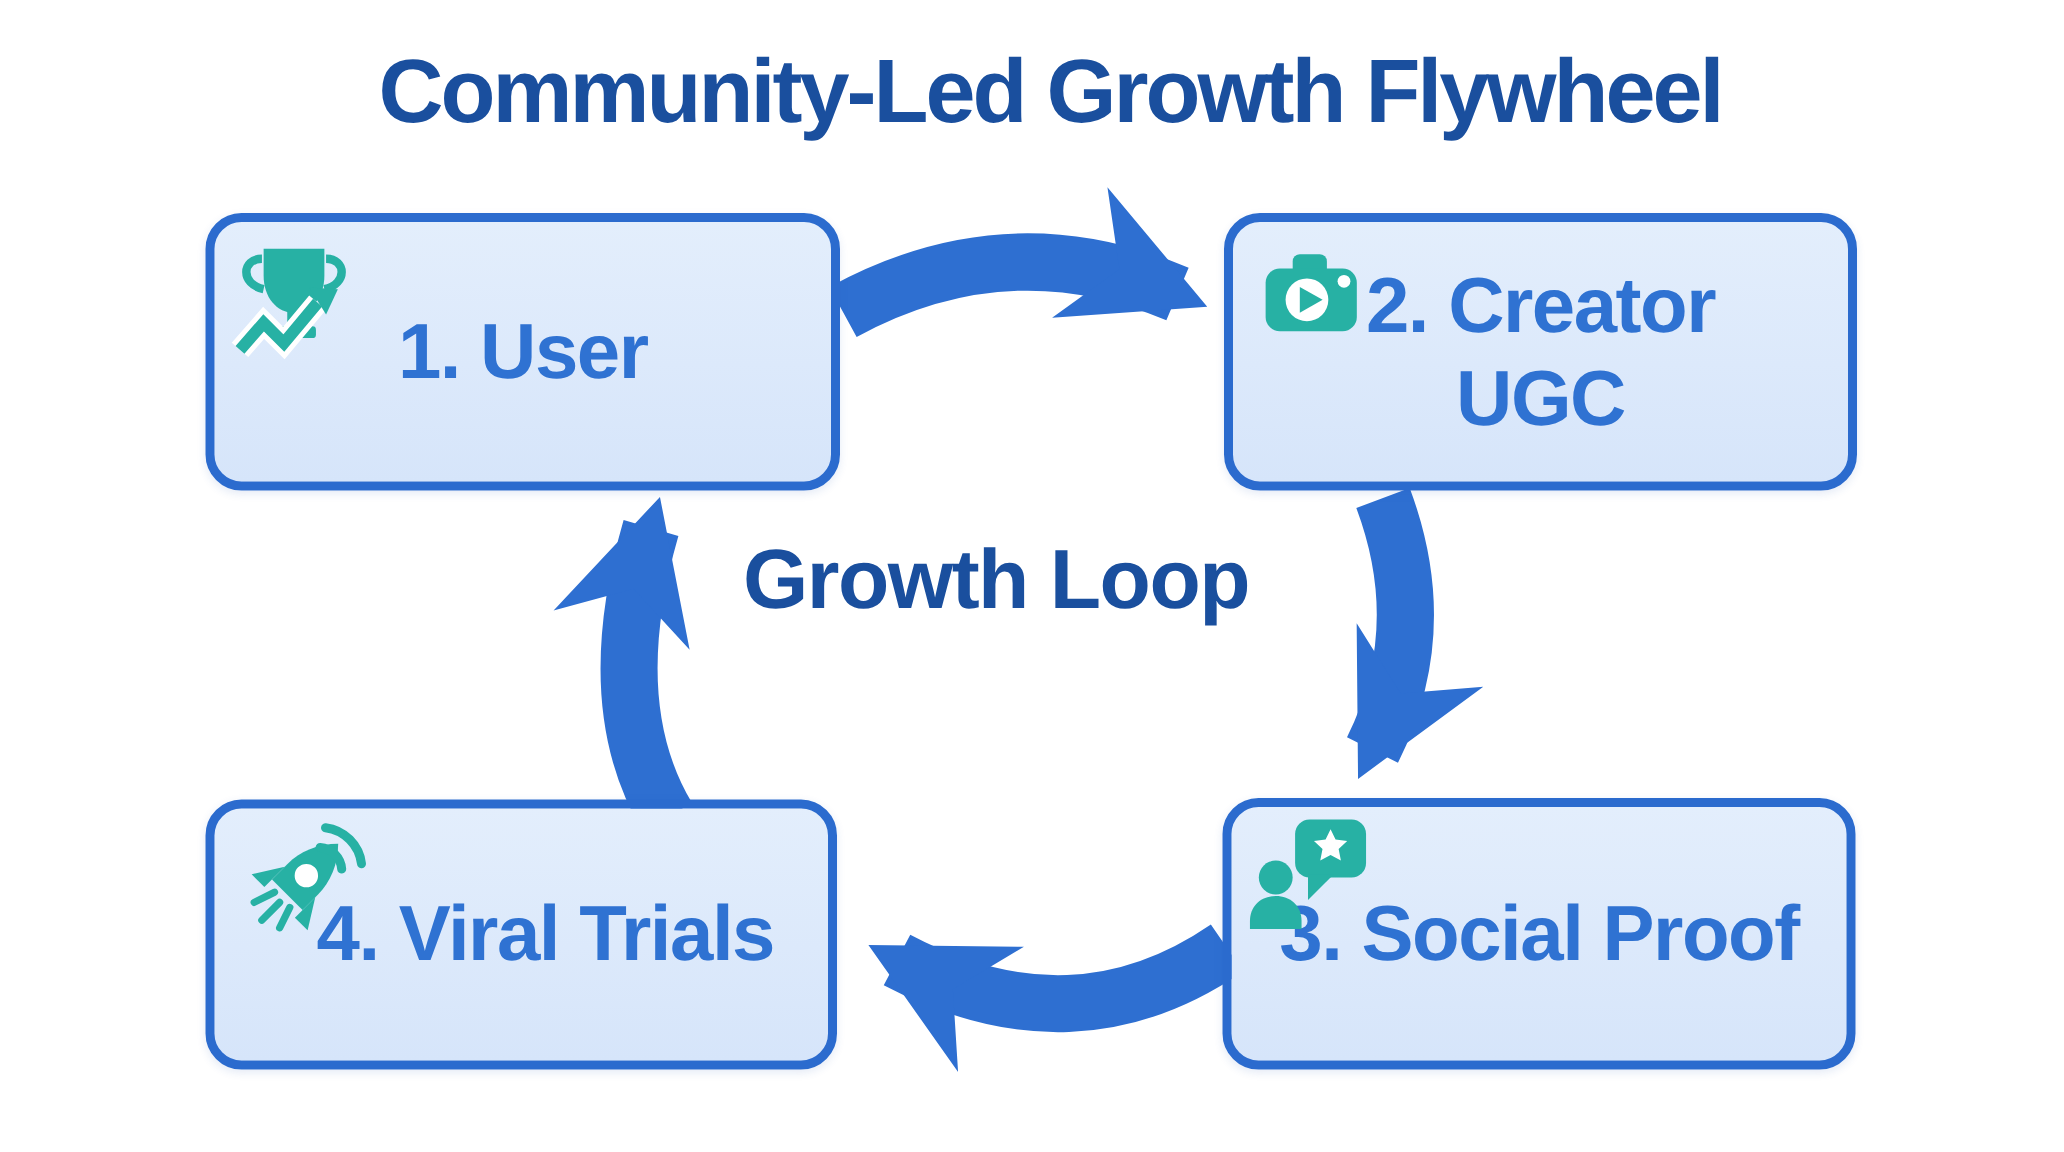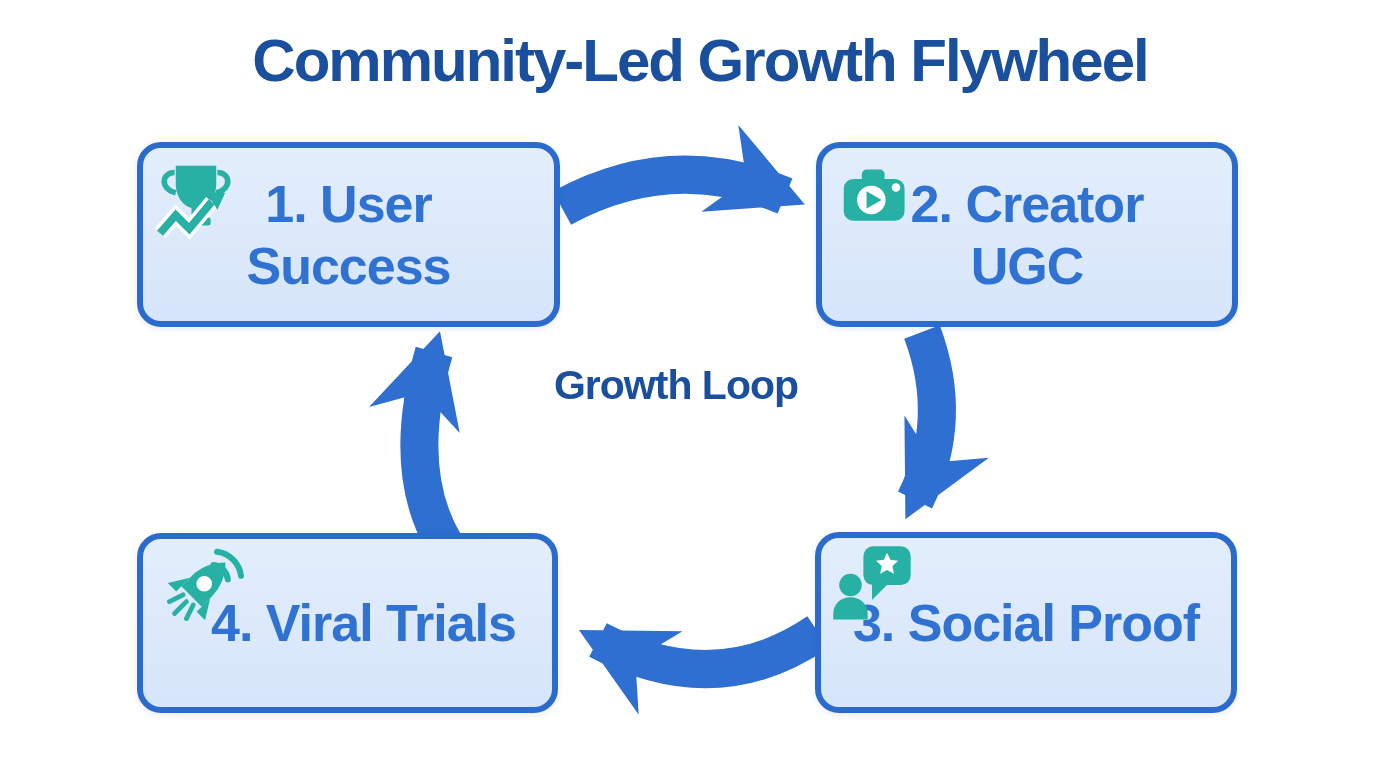--- a/index.html
+++ b/index.html
@@ -51,23 +51,23 @@
   .label span{display:block;}
   .label span:empty{display:none;}
 
   .node-icon{position:absolute;color:var(--icon);}
   .node--user-success .node-icon{left:8px;top:8px;width:90px;height:96px;}
   .node--creator-ugc .node-icon{left:14px;top:12px;width:82px;height:76px;}
   .node--social-proof .node-icon{left:8px;top:4px;width:86px;height:86px;}
   .node--viral-trials .node-icon{left:8px;top:2px;width:96px;height:96px;}
 
   .center-label{
-    position:absolute;left:476px;top:352px;width:400px;z-index:2;
+    position:absolute;left:464px;top:352px;width:400px;z-index:2;
     text-align:center;
-    font-size:41px;font-weight:700;letter-spacing:-1px;line-height:67px;
+    font-size:56px;font-weight:700;letter-spacing:-1px;line-height:67px;
     color:var(--title-text);
   }
 </style>
 </head>
 <body>
 
 <div class="canvas">
 
   <div class="title">Community-Led Growth Flywheel</div>
 
@@ -89,21 +89,20 @@
       <path fill="none" stroke="currentColor" stroke-width="5" d="M21,12 C9,12 8,27 22,30"></path>
       <path fill="none" stroke="currentColor" stroke-width="5" d="M59,12 C71,12 72,27 58,30"></path>
       <rect fill="currentColor" x="36" y="43" width="8" height="9"></rect>
       <rect fill="currentColor" x="27" y="52" width="26" height="7" rx="2"></rect>
       <polyline points="8,66 22,50 34,62 54,38" fill="none" stroke="#ffffff" stroke-width="13"></polyline>
       <polyline points="8,66 22,50 34,62 54,38" fill="none" stroke="currentColor" stroke-width="7"></polyline>
       <polygon fill="currentColor" points="66,30 59,45 49,29"></polygon>
     </svg>
     <div class="label">
       <span>1. User</span>
-      <span>Success</span>
     </div>
   </div>
 
   <div class="node node--creator-ugc">
     <svg class="node-icon" viewBox="0 0 80 80" aria-hidden="true">
       <path fill="currentColor" d="M24,22 v-7 a5,5 0 0 1 5,-5 h14 a5,5 0 0 1 5,5 v7 z"></path>
       <rect fill="currentColor" x="5" y="20" width="64" height="44" rx="10"></rect>
       <circle fill="#ffffff" cx="34" cy="42" r="15"></circle>
       <polygon fill="currentColor" points="29,33 45,42 29,51"></polygon>
       <circle fill="#ffffff" cx="60" cy="29" r="4.5"></circle>

